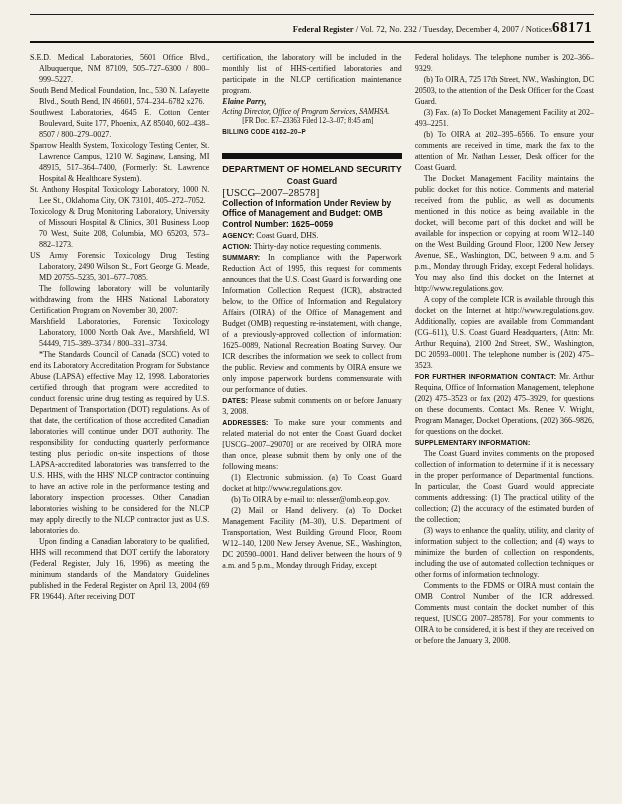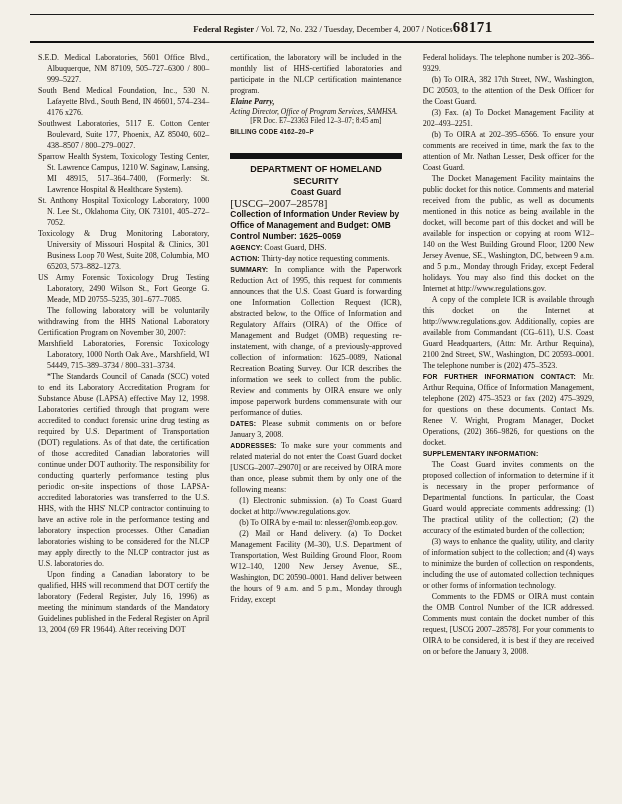--- a/index.html
+++ b/index.html
@@ -7,26 +7,26 @@
     width:622px;height:804px;
     background:#f3f0e8;
     font-family:"Liberation Serif",serif;
     color:#191410;
     position:relative;
     overflow:hidden;
   }
   .page{padding:14px 28px 8px 30px;box-sizing:border-box;height:100%;}
   .rule-thin{border-top:1.2px solid #1c1c1c;}
   .rule-thick{border-top:2.5px solid #101010;margin-top:3px;}
-  .header-row{display:flex;align-items:baseline;justify-content:center;padding:4px 2px 2px 2px;}
+  .header-row{display:flex;align-items:baseline;justify-content:flex-end;padding:4px 2px 2px 2px;}
   .header-center{font-size:8.6px;margin-left:62px;white-space:nowrap;}
   .fr-name{font-weight:bold;}
   .page-num{font-weight:bold;font-size:15px;letter-spacing:.5px;}
   .columns{display:flex;gap:13px;margin-top:9px;}
-  .column{flex:1 1 0;min-width:0;font-size:8px;line-height:11px;text-align:justify;margin-left:8px;}
+  .column{flex:1 1 0;min-width:0;font-size:8px;line-height:11px;text-align:justify;}
   .column p{margin:0;}
   .hang{padding-left:9px;text-indent:-9px;}
   .para{text-indent:9px;}
   .cont{}
   .sig-name{font-weight:bold;font-style:italic;margin-top:5px;text-align:left;}
   .sig-title{font-style:italic;font-size:7.6px;line-height:9.6px;text-align:left;}
   .frdoc{font-size:7.2px;line-height:9.6px;margin-top:4px;text-align:left;padding-left:20px;}
   .billing{font-family:"Liberation Sans",sans-serif;font-size:6.3px;font-weight:bold;margin-top:2px;letter-spacing:.2px;text-align:left;}
   .heavy-rule{height:6px;background:#131313;margin:16px 0 5px 0;}
   .dept-heading{font-family:"Liberation Sans",sans-serif;font-weight:bold;font-size:9px;line-height:11.5px;text-align:center;margin-bottom:8px;}
@@ -48,22 +48,22 @@
         <span class="fr-name">Federal Register</span><span class="fr-rest"> / Vol. 72, No. 232 / Tuesday, December 4, 2007 / Notices</span>
       </div>
       <span class="page-num">68171</span>
     </div>
     <div class="rule-thick"></div>
   </header>
 
   <main class="columns">
     <div class="column">
         <p class="hang">S.E.D. Medical Laboratories, 5601 Office Blvd., Albuquerque, NM 87109, 505–727–6300 / 800–999–5227.</p>
-        <p class="hang">South Bend Medical Foundation, Inc., 530 N. Lafayette Blvd., South Bend, IN 46601, 574–234–4176 x276.</p>
-        <p class="hang">Southwest Laboratories, 5117 E. Cotton Center Boulevard, Suite 177, Phoenix, AZ 85040, 602–438–8507 / 800–279–0027.</p>
+        <p class="hang">South Bend Medical Foundation, Inc., 530 N. Lafayette Blvd., South Bend, IN 46601, 574–234–6782 x276.</p>
+        <p class="hang">Southwest Laboratories, 4645 E. Cotton Center Boulevard, Suite 177, Phoenix, AZ 85040, 602–438–8507 / 800–279–0027.</p>
         <p class="hang">Sparrow Health System, Toxicology Testing Center, St. Lawrence Campus, 1210 W. Saginaw, Lansing, MI 48915, 517–364–7400, (Formerly: St. Lawrence Hospital &amp; Healthcare System).</p>
         <p class="hang">St. Anthony Hospital Toxicology Laboratory, 1000 N. Lee St., Oklahoma City, OK 73101, 405–272–7052.</p>
         <p class="hang">Toxicology &amp; Drug Monitoring Laboratory, University of Missouri Hospital &amp; Clinics, 301 Business Loop 70 West, Suite 208, Columbia, MO 65203, 573–882–1273.</p>
         <p class="hang">US Army Forensic Toxicology Drug Testing Laboratory, 2490 Wilson St., Fort George G. Meade, MD 20755–5235, 301–677–7085.</p>
         <p class="para">The following laboratory will be voluntarily withdrawing from the HHS National Laboratory Certification Program on November 30, 2007:</p>
         <p class="hang">Marshfield Laboratories, Forensic Toxicology Laboratory, 1000 North Oak Ave., Marshfield, WI 54449, 715–389–3734 / 800–331–3734.</p>
         <p class="para">*The Standards Council of Canada (SCC) voted to end its Laboratory Accreditation Program for Substance Abuse (LAPSA) effective May 12, 1998. Laboratories certified through that program were accredited to conduct forensic urine drug testing as required by U.S. Department of Transportation (DOT) regulations. As of that date, the certification of those accredited Canadian laboratories will continue under DOT authority. The responsibility for conducting quarterly performance testing plus periodic on-site inspections of those LAPSA-accredited laboratories was transferred to the U.S. HHS, with the HHS' NLCP contractor continuing to have an active role in the performance testing and laboratory inspection processes. Other Canadian laboratories wishing to be considered for the NLCP may apply directly to the NLCP contractor just as U.S. laboratories do.</p>
         <p class="para">Upon finding a Canadian laboratory to be qualified, HHS will recommend that DOT certify the laboratory (Federal Register, July 16, 1996) as meeting the minimum standards of the Mandatory Guidelines published in the Federal Register on April 13, 2004 (69 FR 19644). After receiving DOT</p>
       </div>
     <div class="column">
@@ -81,21 +81,21 @@
         <p class="label-para"><span class="sc-label">ACTION: </span>Thirty-day notice requesting comments.</p>
         <p class="label-para"><span class="sc-label">SUMMARY: </span>In compliance with the Paperwork Reduction Act of 1995, this request for comments announces that the U.S. Coast Guard is forwarding one Information Collection Request (ICR), abstracted below, to the Office of Information and Regulatory Affairs (OIRA) of the Office of Management and Budget (OMB) requesting re-instatement, with change, of a previously-approved collection of information: 1625–0089, National Recreation Boating Survey. Our ICR describes the information we seek to collect from the public. Review and comments by OIRA ensure we only impose paperwork burdens commensurate with our performance of duties.</p>
         <p class="label-para"><span class="sc-label">DATES: </span>Please submit comments on or before January 3, 2008.</p>
         <p class="label-para"><span class="sc-label">ADDRESSES: </span>To make sure your comments and related material do not enter the Coast Guard docket [USCG–2007–29070] or are received by OIRA more than once, please submit them by only one of the following means:</p>
         <p class="para">(1) Electronic submission. (a) To Coast Guard docket at http://www.regulations.gov.</p>
         <p class="para">(b) To OIRA by e-mail to: nlesser@omb.eop.gov.</p>
         <p class="para">(2) Mail or Hand delivery. (a) To Docket Management Facility (M–30), U.S. Department of Transportation, West Building Ground Floor, Room W12–140, 1200 New Jersey Avenue, SE., Washington, DC 20590–0001. Hand deliver between the hours of 9 a.m. and 5 p.m., Monday through Friday, except</p>
       </div>
     <div class="column">
         <p class="cont">Federal holidays. The telephone number is 202–366–9329.</p>
-        <p class="para">(b) To OIRA, 382 17th Street, NW., Washington, DC 20503, to the attention of the Desk Officer for the Coast Guard.</p>
+        <p class="para">(b) To OIRA, 725 17th Street, NW., Washington, DC 20503, to the attention of the Desk Officer for the Coast Guard.</p>
         <p class="para">(3) Fax. (a) To Docket Management Facility at 202–493–2251.</p>
         <p class="para">(b) To OIRA at 202–395–6566. To ensure your comments are received in time, mark the fax to the attention of Mr. Nathan Lesser, Desk officer for the Coast Guard.</p>
         <p class="para">The Docket Management Facility maintains the public docket for this notice. Comments and material received from the public, as well as documents mentioned in this notice as being available in the docket, will become part of this docket and will be available for inspection or copying at room W12–140 on the West Building Ground Floor, 1200 New Jersey Avenue, SE., Washington, DC, between 9 a.m. and 5 p.m., Monday through Friday, except Federal holidays. You may also find this docket on the Internet at http://www.regulations.gov.</p>
         <p class="para">A copy of the complete ICR is available through this docket on the Internet at http://www.regulations.gov. Additionally, copies are available from Commandant (CG–611), U.S. Coast Guard Headquarters, (Attn: Mr. Arthur Requina), 2100 2nd Street, SW., Washington, DC 20593–0001. The telephone number is (202) 475–3523.</p>
         <p class="label-para"><span class="sc-label">FOR FURTHER INFORMATION CONTACT: </span>Mr. Arthur Requina, Office of Information Management, telephone (202) 475–3523 or fax (202) 475–3929, for questions on these documents. Contact Ms. Renee V. Wright, Program Manager, Docket Operations, (202) 366–9826, for questions on the docket.</p>
         <p class="label-para"><span class="sc-label">SUPPLEMENTARY INFORMATION: </span></p>
         <p class="para">The Coast Guard invites comments on the proposed collection of information to determine if it is necessary in the proper performance of Departmental functions. In particular, the Coast Guard would appreciate comments addressing: (1) The practical utility of the collection; (2) the accuracy of the estimated burden of the collection;</p>
         <p class="para">(3) ways to enhance the quality, utility, and clarity of information subject to the collection; and (4) ways to minimize the burden of collection on respondents, including the use of automated collection techniques or other forms of information technology.</p>
         <p class="para">Comments to the FDMS or OIRA must contain the OMB Control Number of the ICR addressed. Comments must contain the docket number of this request, [USCG 2007–28578]. For your comments to OIRA to be considered, it is best if they are received on or before the January 3, 2008.</p>
       </div>

